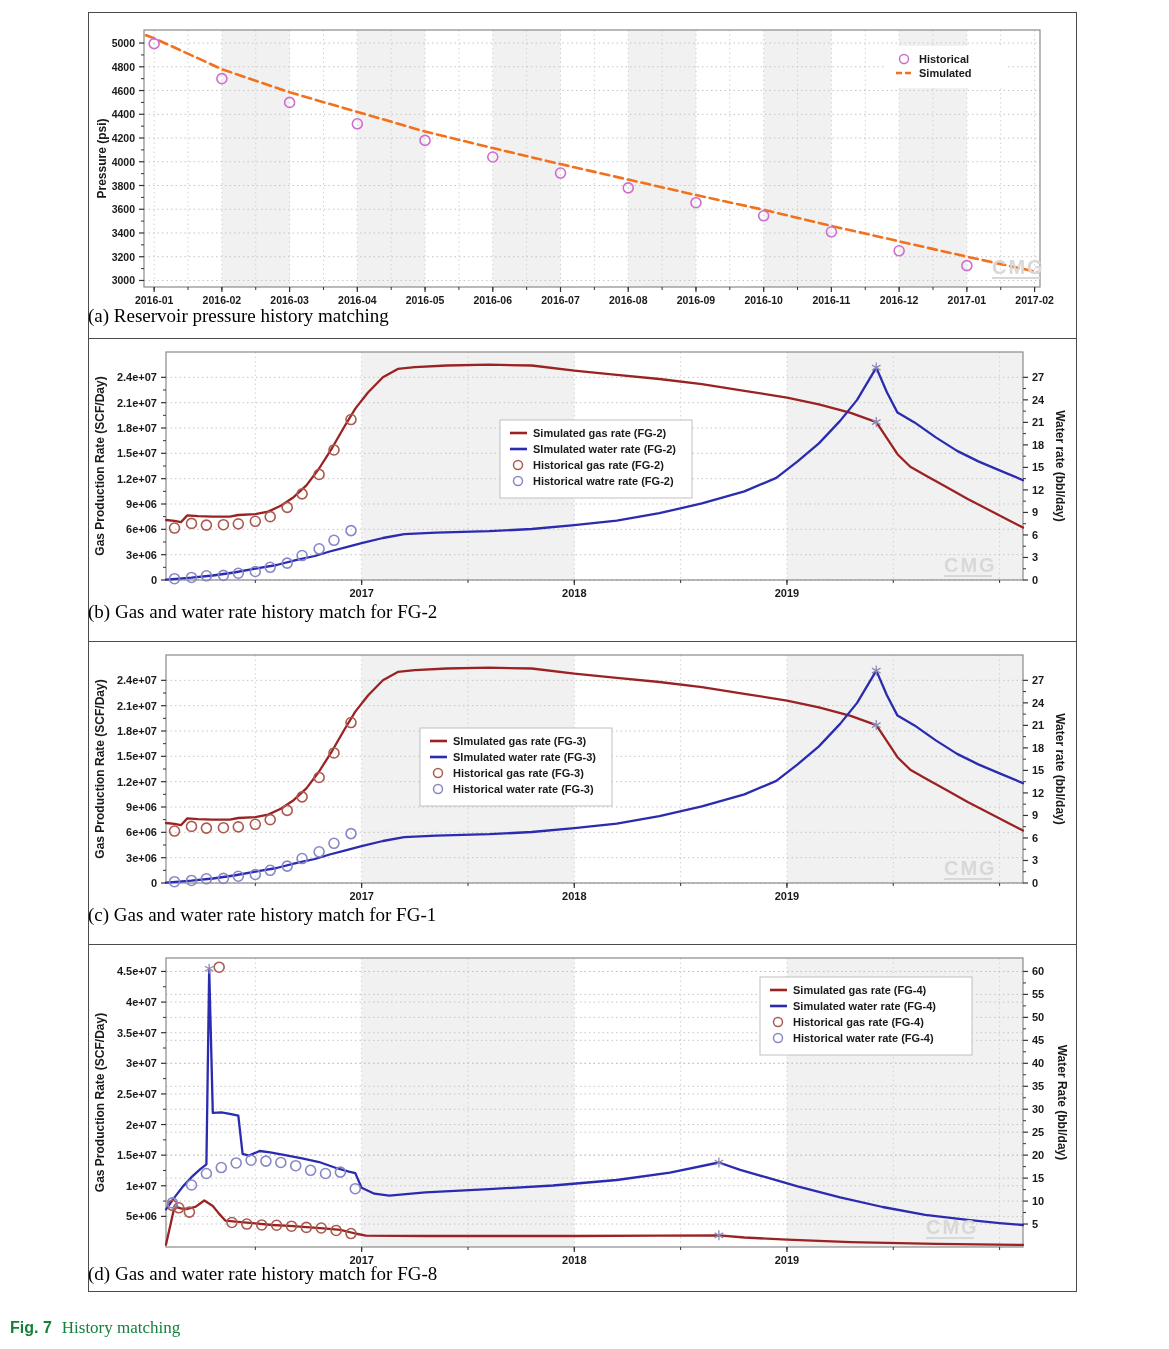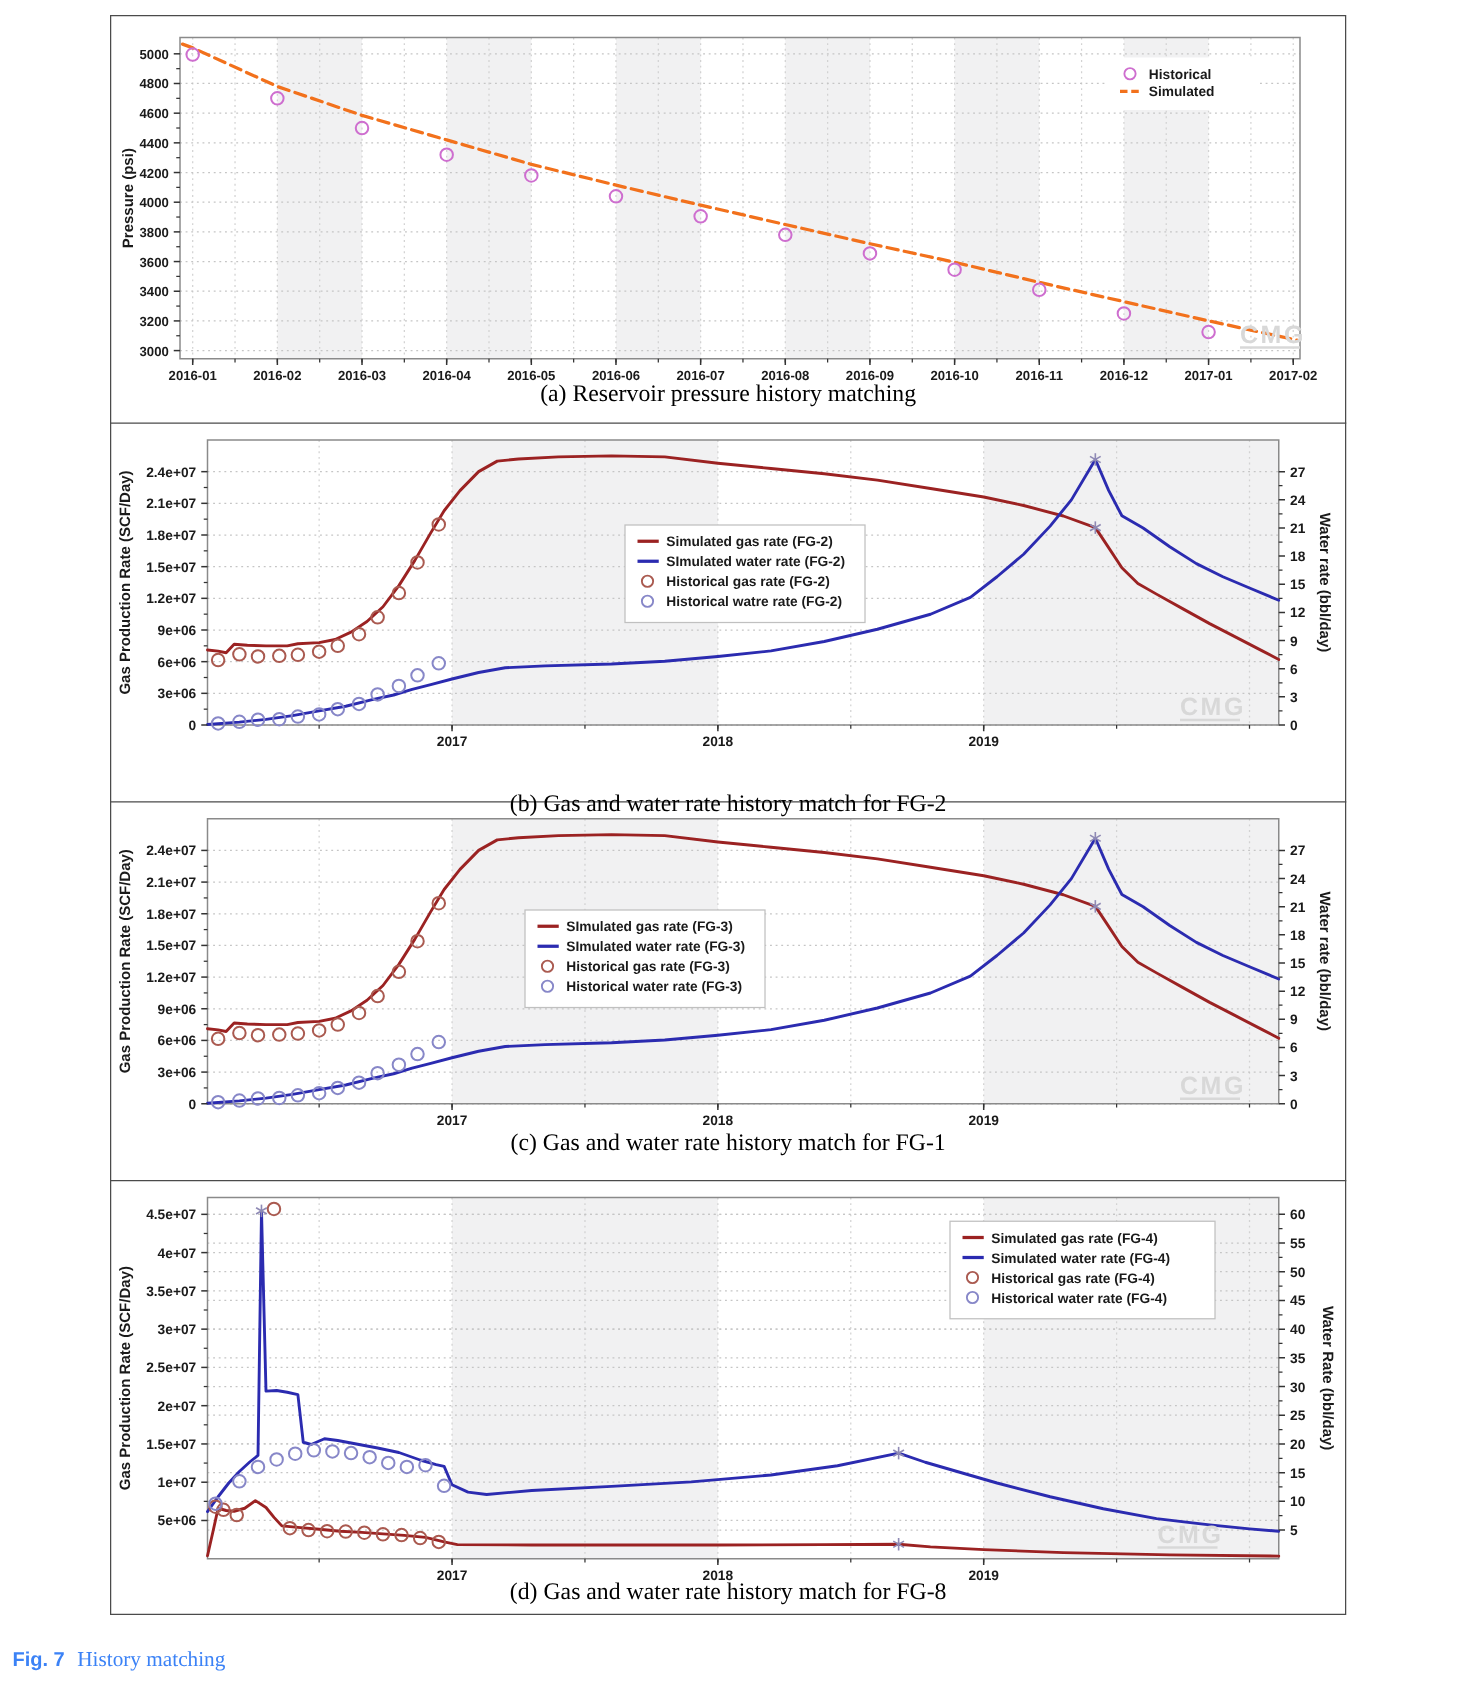--- a/index.html
+++ b/index.html
@@ -1,23 +1,23 @@
 <!DOCTYPE html>
 <html><head>
 <meta charset="utf-8">
 <style>
   html,body{margin:0;padding:0;background:#ffffff;}
   body{width:1169px;height:1349px;position:relative;font-family:"Liberation Sans",sans-serif;}
   #figure-border{position:absolute;left:88px;top:12px;width:989px;height:1280px;
     border:1.5px solid #4b4b4b;box-sizing:border-box;background:#fff;}
   .separator{position:absolute;left:88px;width:989px;height:0;border-top:1.5px solid #4b4b4b;}
   #chart-svg{position:absolute;left:0;top:0;}
-  .panel-caption{position:absolute;left:88px;width:989px;text-align:center;
+  .panel-caption{position:absolute;left:88px;width:989px;text-align:left;
     font-family:"Liberation Serif",serif;font-size:19px;color:#000;}
-  #fig-caption{position:absolute;left:10px;top:1318px;font-size:17px;color:#3b82f6;}
+  #fig-caption{position:absolute;left:10px;top:1318px;font-size:17px;color:#15803d;}
   #fig-caption .prefix{font-family:"Liberation Sans",sans-serif;font-weight:bold;font-size:16px;}
   #fig-caption .text{font-family:"Liberation Serif",serif;margin-left:10px;}
   text{fill:#1a1a1a;}
   .tick-label{font-family:"Liberation Sans",sans-serif;font-weight:bold;}
   .axis-title{font-family:"Liberation Sans",sans-serif;font-weight:bold;font-size:12px;}
   .legend-label{font-family:"Liberation Sans",sans-serif;font-weight:bold;font-size:11px;}
   .watermark{font-family:"Liberation Sans",sans-serif;font-weight:bold;font-size:20px;
     letter-spacing:2px;fill:#d8d8d8;}
 </style>
 </head>
@@ -612,19 +612,19 @@
       <circle cx="778" cy="1022" r="4.5" fill="none" stroke="#aa5a50" stroke-width="1.5"></circle>
       <text x="793" y="1026" class="legend-label">Historical gas rate (FG-4)</text>
       <circle cx="778" cy="1038" r="4.5" fill="none" stroke="#8787c8" stroke-width="1.5"></circle>
       <text x="793" y="1042" class="legend-label">Historical water rate (FG-4)</text>
       <text x="926" y="1234" class="watermark">CMG</text>
       <line x1="926" y1="1238" x2="974" y2="1238" stroke="#d8d8d8" stroke-width="2"></line>
     </g>
   </svg>
 
 <div class="panel-caption" style="top:305px">(a) Reservoir pressure history matching</div>
-<div class="panel-caption" style="top:633px">(b) Gas and water rate history match for FG-2</div>
+<div class="panel-caption" style="top:601px">(b) Gas and water rate history match for FG-2</div>
 <div class="panel-caption" style="top:904px">(c) Gas and water rate history match for FG-1</div>
 <div class="panel-caption" style="top:1263px">(d) Gas and water rate history match for FG-8</div>
 
 <div id="fig-caption">
   <span class="prefix">Fig. 7</span><span class="text">History matching</span>
 </div>
 
 </body></html>

